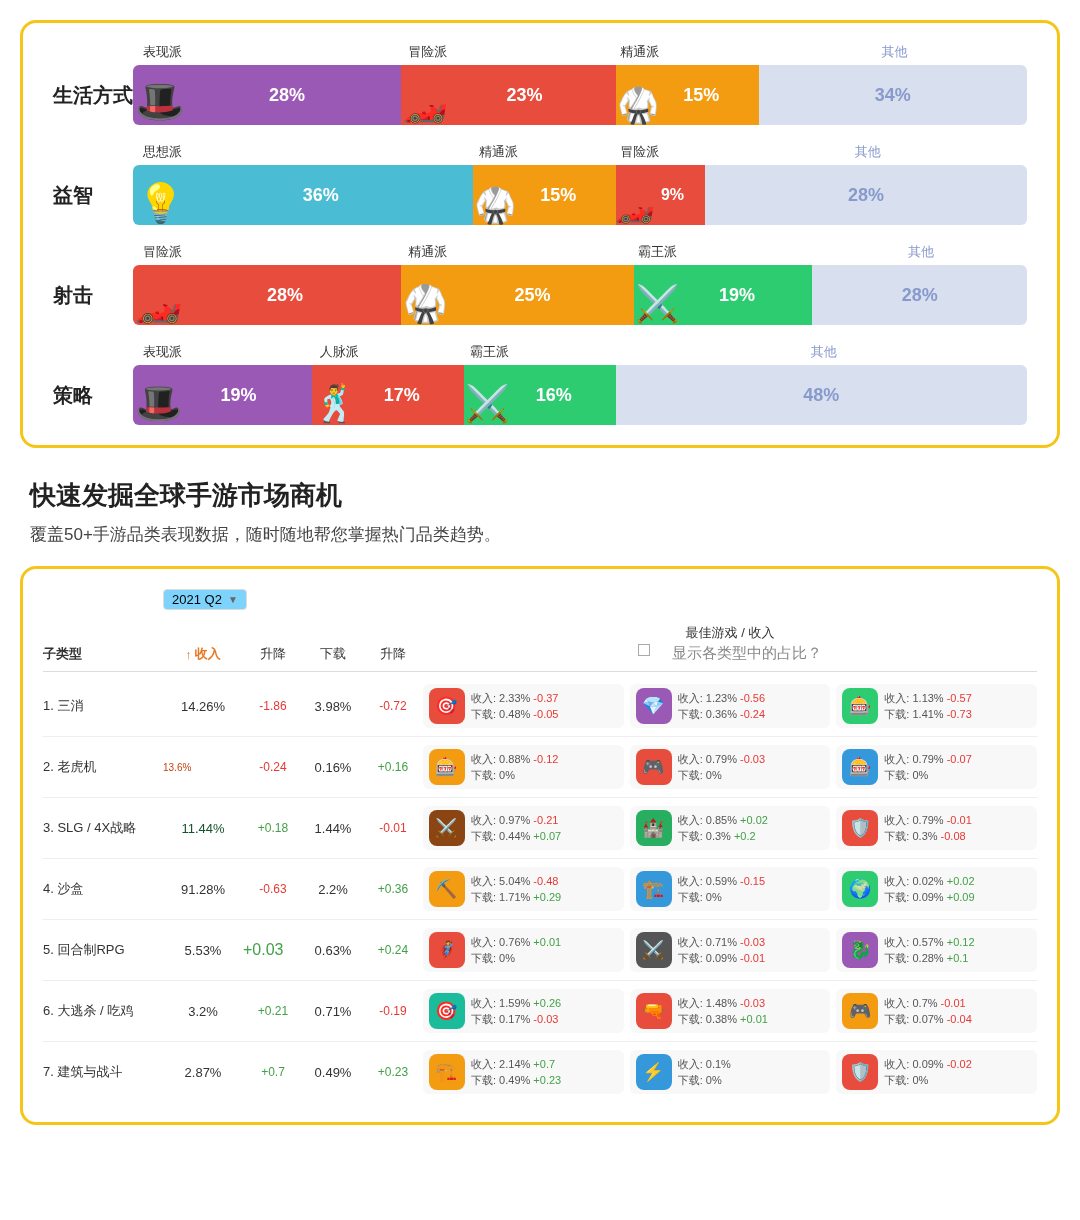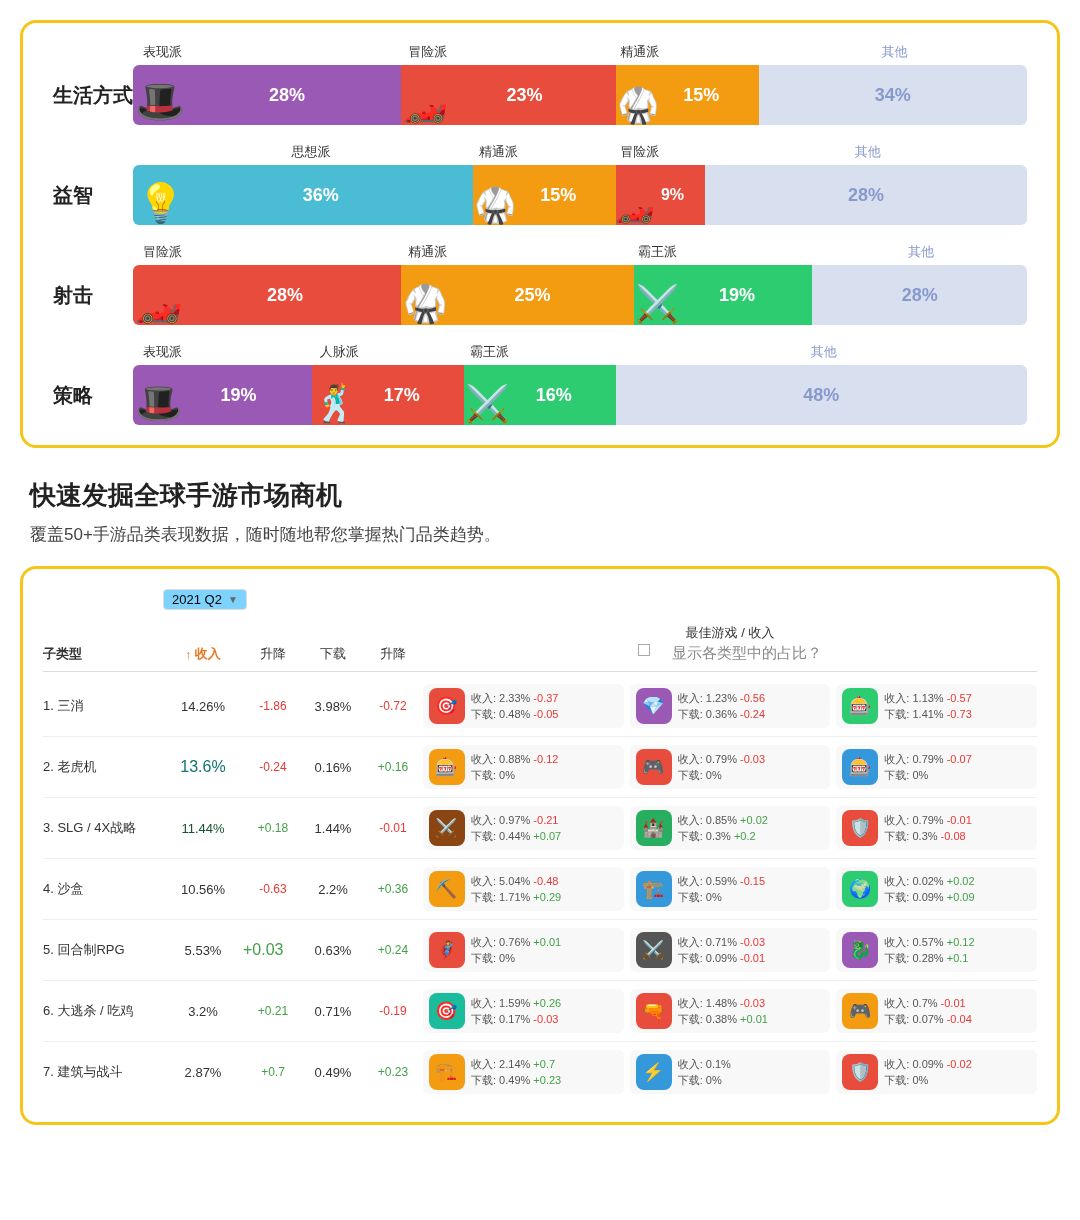--- a/index.html
+++ b/index.html
@@ -159,21 +159,21 @@
         </div>
         <div style="width:30%; background:#D8E0F0; display:flex; align-items:center; justify-content:center;">
           <span style="font-size:18px; font-weight:bold; color:#8899CC;">34%</span>
         </div>
       </div>
     </div>
   </div>
 
   <div class="genre-row">
     <div style="margin-left:90px; display:flex; gap:0; margin-bottom:4px; font-size:13px; color:#333;">
-      <span style="width:38%; text-align:center;">思想派</span>
+      <span style="width:38%; text-align:left;">思想派</span>
       <span style="width:16%; text-align:left;">精通派</span>
       <span style="width:10%; text-align:left;">冒险派</span>
       <span style="width:36%; text-align:center; color:#8899CC;">其他</span>
     </div>
     <div style="display:flex; align-items:center;">
       <div class="genre-name">益智</div>
       <div style="flex:1; display:flex; height:60px; border-radius:6px; overflow:hidden; position:relative;">
         <div style="width:38%; background:#4ABCD4; display:flex; align-items:center; justify-content:center; position:relative;">
           <span style="position:absolute; bottom:0; left:4px; font-size:38px; z-index:2;">💡</span>
           <span style="font-size:18px; font-weight:bold; color:#fff; z-index:3; margin-left:36px;">36%</span>
@@ -314,21 +314,21 @@
         <div class="game-stats">
               <div>收入: 1.13% <span style="color:#E53935">-0.57</span></div>
               <div>下载: 1.41% <span style="color:#E53935">-0.73</span></div>
             </div>
       </div>
 
     </div>
   </div>
       <div class="table-row-data">
     <div style="width:120px; font-size:13px; color:#333;">2. 老虎机</div>
-    <div style="width:80px; font-size:16px; color:#0f766e; text-align:center;">13.6%</div>
+    <div style="width:80px; font-size:10px; color:#c2410c; text-align:left;">13.6%</div>
     <div style="width:60px; font-size:12px; color:#E53935; text-align:center;">-0.24</div>
     <div style="width:60px; font-size:13px; color:#333; text-align:center;">0.16%</div>
     <div style="width:60px; font-size:12px; color:#43A047; text-align:center;">+0.16</div>
     <div style="flex:1; display:flex; gap:6px;">
 
       <div class="game-item">
         <div class="game-icon" style="background:#F39C12;">🎰</div>
         <div class="game-stats">
               <div>收入: 0.88% <span style="color:#E53935">-0.12</span></div>
               <div>下载: 0%</div>
@@ -382,21 +382,21 @@
         <div class="game-stats">
               <div>收入: 0.79% <span style="color:#E53935">-0.01</span></div>
               <div>下载: 0.3% <span style="color:#E53935">-0.08</span></div>
             </div>
       </div>
 
     </div>
   </div>
       <div class="table-row-data">
     <div style="width:120px; font-size:13px; color:#333;">4. 沙盒</div>
-    <div style="width:80px; font-size:13px; color:#333; text-align:center;">10.56%</div>
+    <div style="width:80px; font-size:13px; color:#333; text-align:center;">91.28%</div>
     <div style="width:60px; font-size:12px; color:#E53935; text-align:center;">-0.63</div>
     <div style="width:60px; font-size:13px; color:#333; text-align:center;">2.2%</div>
     <div style="width:60px; font-size:12px; color:#43A047; text-align:center;">+0.36</div>
     <div style="flex:1; display:flex; gap:6px;">
 
       <div class="game-item">
         <div class="game-icon" style="background:#F39C12;">⛏️</div>
         <div class="game-stats">
               <div>收入: 5.04% <span style="color:#E53935">-0.48</span></div>
               <div>下载: 1.71% <span style="color:#43A047">+0.29</span></div>

